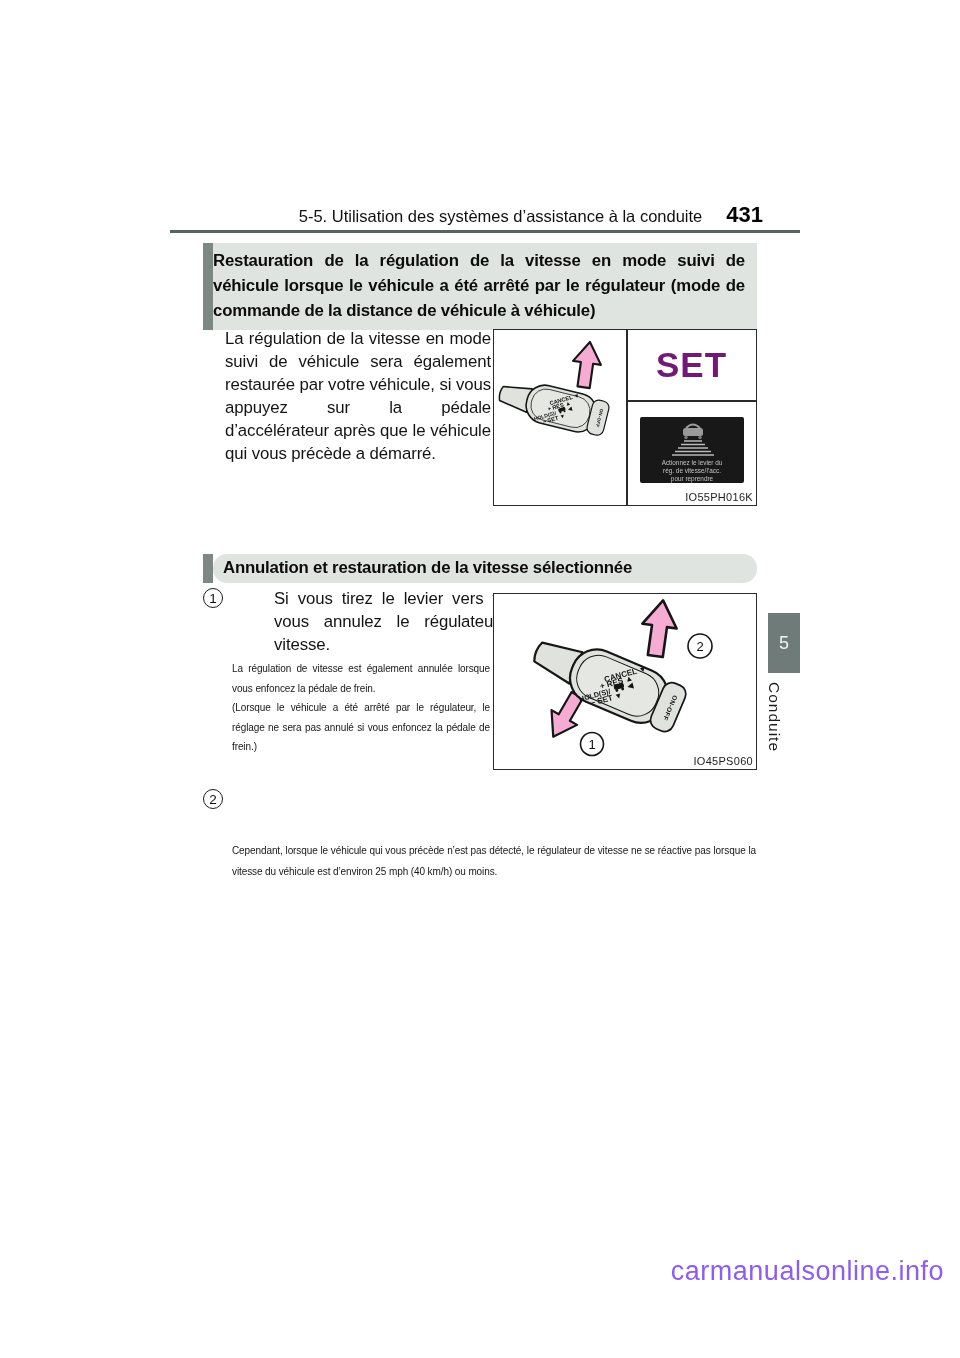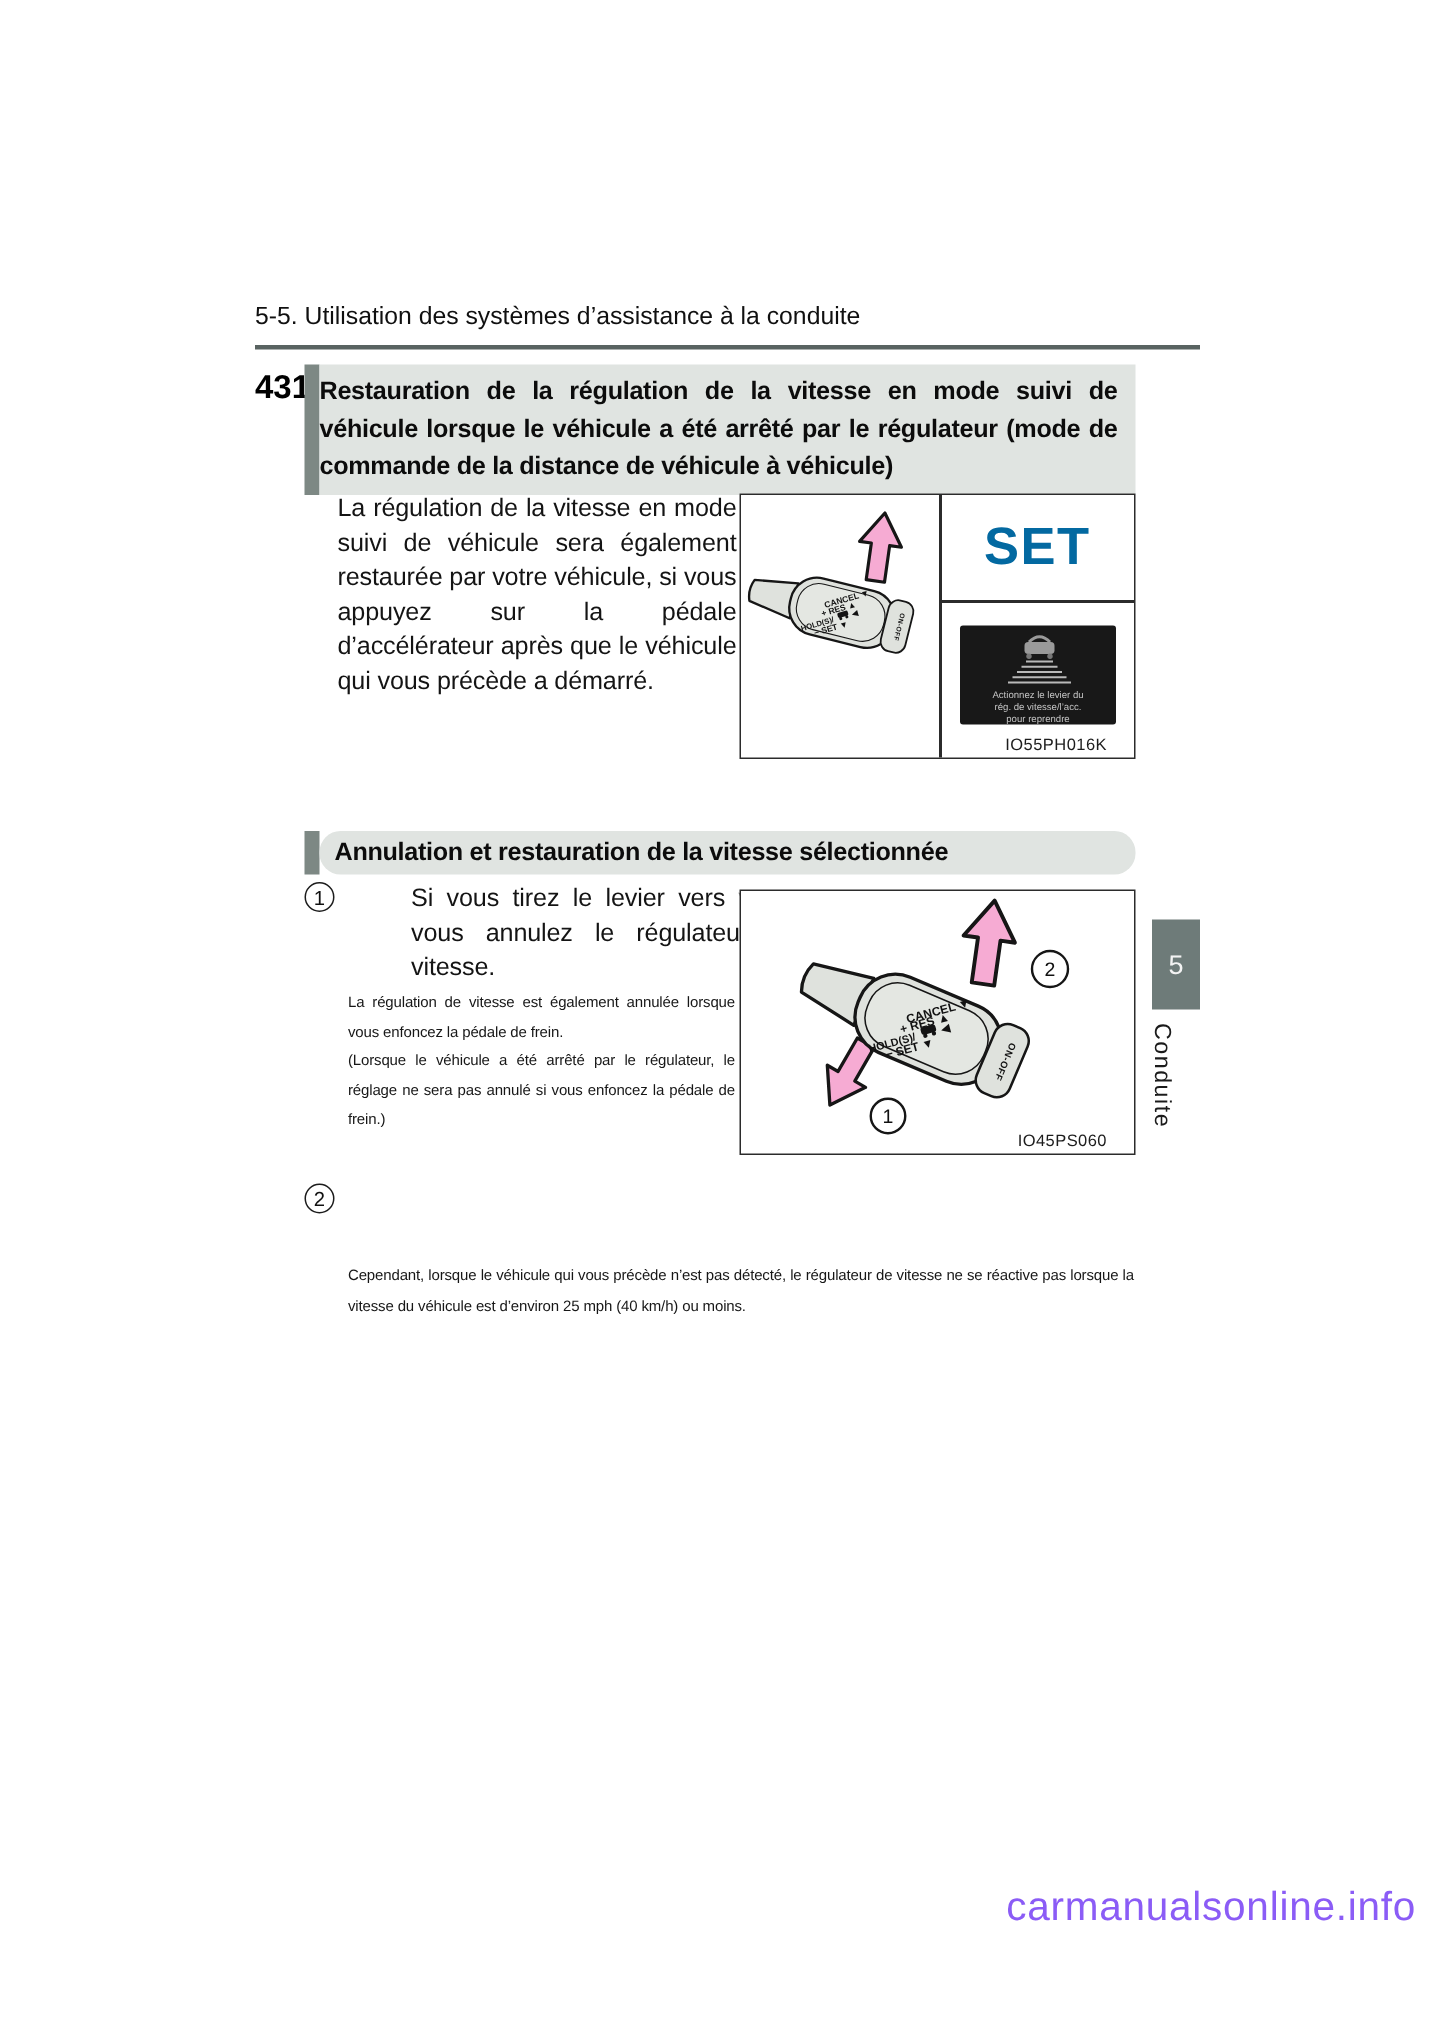--- a/index.html
+++ b/index.html
@@ -2,21 +2,21 @@
 <html><head>
 <meta charset="utf-8">
 <style>
   html,body{margin:0;padding:0;background:#fff;}
   #page{
     position:relative;width:960px;height:1358px;background:#ffffff;overflow:hidden;
     font-family:"Liberation Sans", sans-serif;color:#151515;
   }
   .abs{position:absolute;}
   
-  .hdr{left:170px;top:202px;width:593px;display:flex;justify-content:flex-end;align-items:baseline;gap:24px;flex-direction:column;}
+  .hdr{left:170px;top:202px;width:593px;display:flex;justify-content:flex-end;align-items:baseline;gap:24px;}
   .hdr-section{font-size:16.5px;color:#101010;white-space:nowrap;}
   .hdr-page{font-size:22px;font-weight:bold;color:#000;}
   .hdr-rule{left:170px;top:230px;width:630px;height:3px;background:#596361;}
   
   .hblock{left:203px;width:554px;display:flex;align-items:stretch;}
   .hblock .bar{width:10px;background:#7d8884;flex:0 0 10px;}
   .hblock .htxt{
     flex:1;background:#e0e4e1;color:#0c0c0c;font-weight:bold;
     font-size:16.8px;line-height:25px;letter-spacing:-0.2px;
     padding:5px 12px 7px 0;text-align:justify;
@@ -32,22 +32,22 @@
     display:flex;align-items:center;justify-content:center;
     font-size:13.5px;color:#111;background:#fff;box-sizing:border-box;
   }
   
   .figbox{width:264px;height:177px;border:1.6px solid #2b2b2b;background:#fff;box-sizing:border-box;}
   .fig1{left:493px;top:329px;}
   .fig2{left:493px;top:593px;}
   .fig1 .divv{position:absolute;left:132px;top:0;width:2px;height:100%;background:#2b2b2b;}
   .fig1 .divh{position:absolute;left:134px;right:0;top:70px;height:2px;background:#2b2b2b;}
   .setcell{position:absolute;left:134px;top:0;width:127px;height:70px;display:flex;align-items:center;justify-content:center;}
-  .setcell span{font-size:35px;font-weight:bold;letter-spacing:1px;color:#0369a1;}
-  .caption{position:absolute;right:18px;bottom:2px;font-size:11px;color:#1d1d1d;letter-spacing:0.3px;}
+  .setcell span{font-size:35px;font-weight:bold;letter-spacing:1px;color:#701a75;}
+  .caption{position:absolute;right:3px;bottom:2px;font-size:11px;color:#1d1d1d;letter-spacing:0.3px;}
   .lv{font-family:"Liberation Sans",sans-serif;font-weight:bold;font-size:9.5px;fill:#121212;}
   .lv-s{font-size:8.5px;}
   .lv-cap{font-size:7.5px;letter-spacing:0.5px;}
   .disp-t{font-family:"Liberation Sans",sans-serif;font-size:6.4px;fill:#c3c3c3;}
   .fig-num{font-family:"Liberation Sans",sans-serif;font-size:13px;fill:#111;}
   
   .tab{left:768px;top:613px;width:32px;height:60px;background:#6e7b79;display:flex;align-items:center;justify-content:center;}
   .tab span{color:#f3f3f3;font-size:18px;}
   .chapter{left:765px;top:682px;writing-mode:vertical-rl;font-size:15.5px;color:#1b1b1b;letter-spacing:1px;}
   

